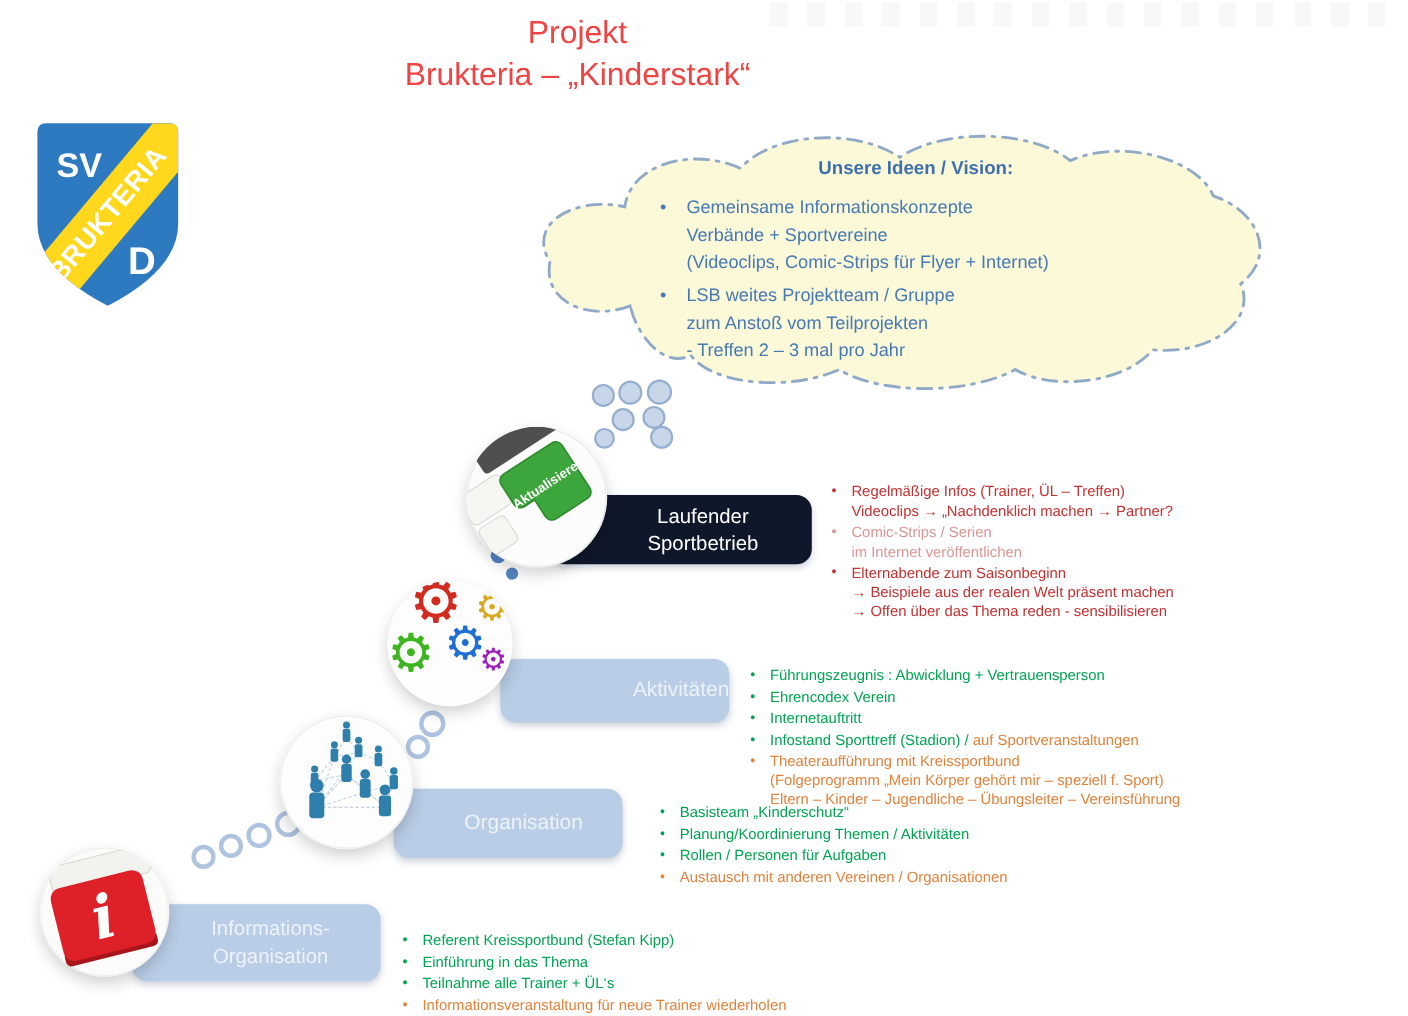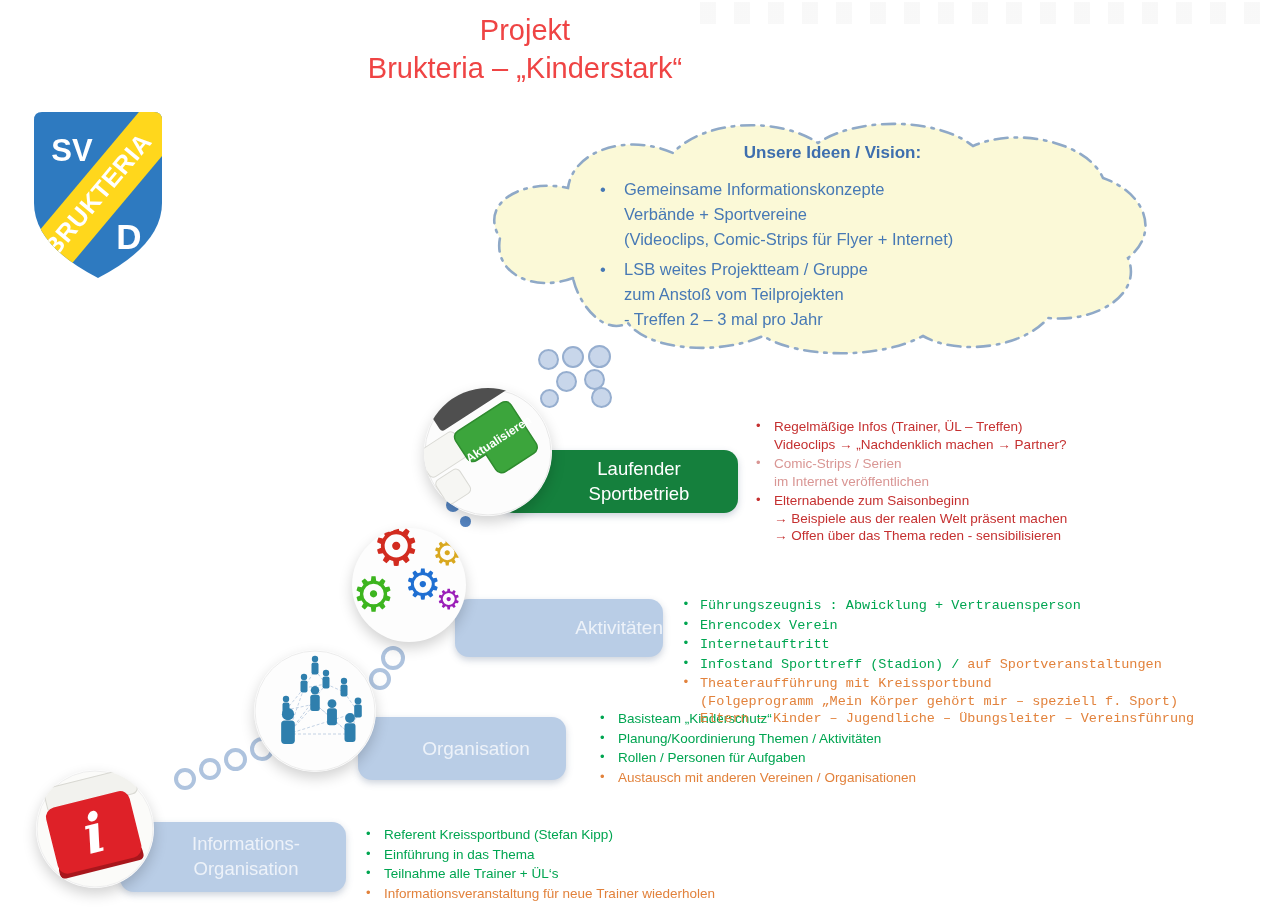--- a/index.html
+++ b/index.html
@@ -20,41 +20,41 @@
   .cloud-svg{left:478px;top:108px;}
   .cloud-text{left:560px;top:140px;width:545px;color:#4779B5;font-size:16.5px;line-height:25px;}
   .cloud-text h3{margin:0 0 12px 0;text-align:center;font-size:17px;color:#3E6FAE;}
   .crow{position:relative;padding-left:64px;margin-bottom:5px;}
   .crow::before{content:"•";position:absolute;left:40px;top:0;}
 
   
   .stepbox{border-radius:14px;display:flex;align-items:center;justify-content:center;
            text-align:center;box-shadow:0 3px 7px rgba(90,110,140,.30);}
   .box-light{background:#B9CDE6;color:#EDF2F9;}
-  .box-dark{background:#15803d;color:#FFFFFF;}
+  .box-dark{background:#0f172a;color:#FFFFFF;}
   .box1{left:120px;top:822px;width:226px;height:70px;font-size:18.5px;line-height:1.35;padding-left:26px;width:200px;}
   .box2{left:358px;top:717px;width:208px;height:63px;font-size:19px;padding-left:28px;width:180px;}
   .box3{left:455px;top:599px;width:206px;height:58px;font-size:19px;padding-left:36px;width:172px;justify-content:flex-end;}
   .box4{left:500px;top:450px;width:238px;height:63px;font-size:18.5px;line-height:1.3;padding-left:40px;width:198px;}
 
   
   .photo{border-radius:50%;box-shadow:0 6px 14px rgba(0,0,0,.18);background:#fdfdfd;overflow:hidden;}
   .ph-key{left:424px;top:388px;width:128px;height:128px;}
   .ph-gears{left:352px;top:528px;width:114px;height:114px;}
   .ph-net{left:254px;top:650px;width:122px;height:122px;}
   .ph-info{left:36px;top:770px;width:118px;height:118px;}
   .gear{position:absolute;line-height:1;font-family:"DejaVu Sans",sans-serif;}
 
   
   .bub-fill{border-radius:50%;background:#C8D6EA;border:2px solid #96AECF;}
   .bub-ring{border-radius:50%;background:#fdfdfd;border:4px solid #AEC3DE;}
   .bub-solid{border-radius:50%;background:#5585C2;}
 
   
-  .list{font-size:13.5px;line-height:17.5px;}
+  .list{font-size:13.5px;line-height:17.5px;margin-top:20px;}
   .row{position:relative;padding-left:22px;margin-bottom:2px;}
   .row::before{content:"•";position:absolute;left:4px;top:-1px;font-size:13px;}
   .c-green{color:#00A551;}  .row.c-green::before{color:#00A551;}
   .c-orange{color:#E2823C;} .row.c-orange::before{color:#E2823C;}
   .c-red{color:#C53030;}    .row.c-red::before{color:#C53030;}
   .c-salmon{color:#D99694;} .row.c-salmon::before{color:#D99694;}
 </style>
 </head>
 <body>
 
@@ -236,21 +236,21 @@
   <div class="row c-orange"><span class="pre c-orange">Informationsveranstaltung für neue Trainer wiederholen</span></div>
 </div>
 
 <div class="abs list" style="left:596px;top:710px;width:500px;">
   <div class="row c-green"><span class="pre c-green">Basisteam „Kinderschutz“</span></div>
   <div class="row c-green"><span class="pre c-green">Planung/Koordinierung  Themen / Aktivitäten</span></div>
   <div class="row c-green"><span class="pre c-green">Rollen / Personen für Aufgaben</span></div>
   <div class="row c-orange"><span class="pre c-orange">Austausch mit anderen Vereinen / Organisationen</span></div>
 </div>
 
-<div class="abs list" style="left:678px;top:597px;width:560px;font-family:Liberation Mono, monospace;">
+<div class="abs list" style="left:678px;top:585px;width:560px;">
   <div class="row c-green"><span class="pre c-green">Führungszeugnis : Abwicklung + Vertrauensperson</span></div>
   <div class="row c-green"><span class="pre c-green">Ehrencodex Verein</span></div>
   <div class="row c-green"><span class="pre c-green">Internetauftritt</span></div>
   <div class="row c-green">
     <span class="c-green">Infostand Sporttreff (Stadion) / </span><span class="c-orange">auf Sportveranstaltungen</span>
   </div>
   <div class="row c-orange"><span class="pre c-orange">Theateraufführung mit Kreissportbund
 (Folgeprogramm „Mein Körper gehört mir – speziell f. Sport)
 Eltern – Kinder – Jugendliche – Übungsleiter – Vereinsführung</span></div>
 </div>

